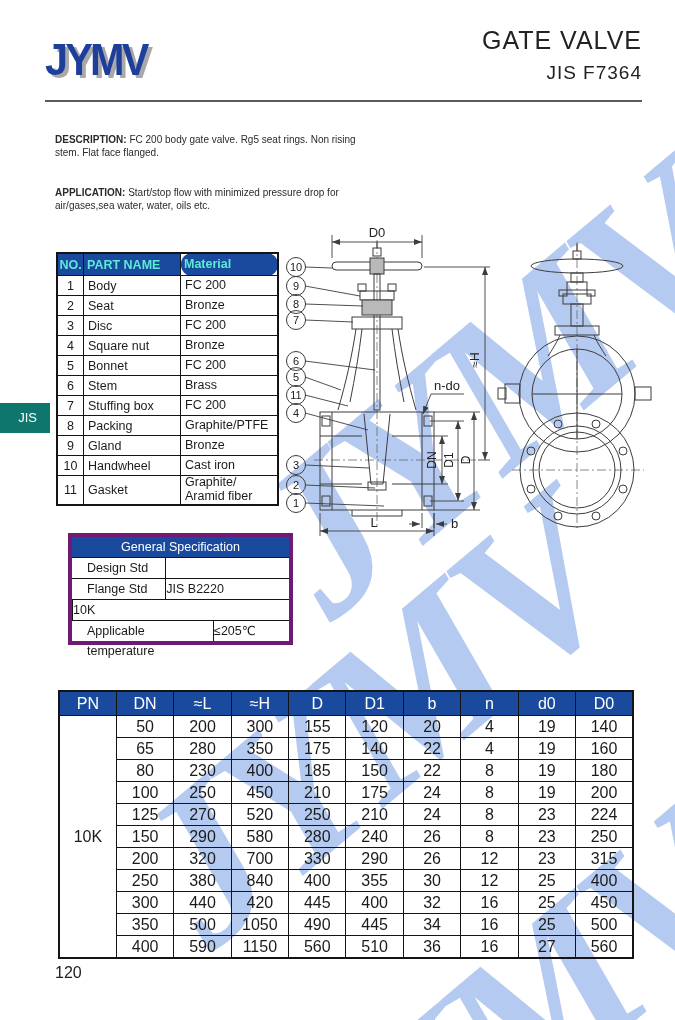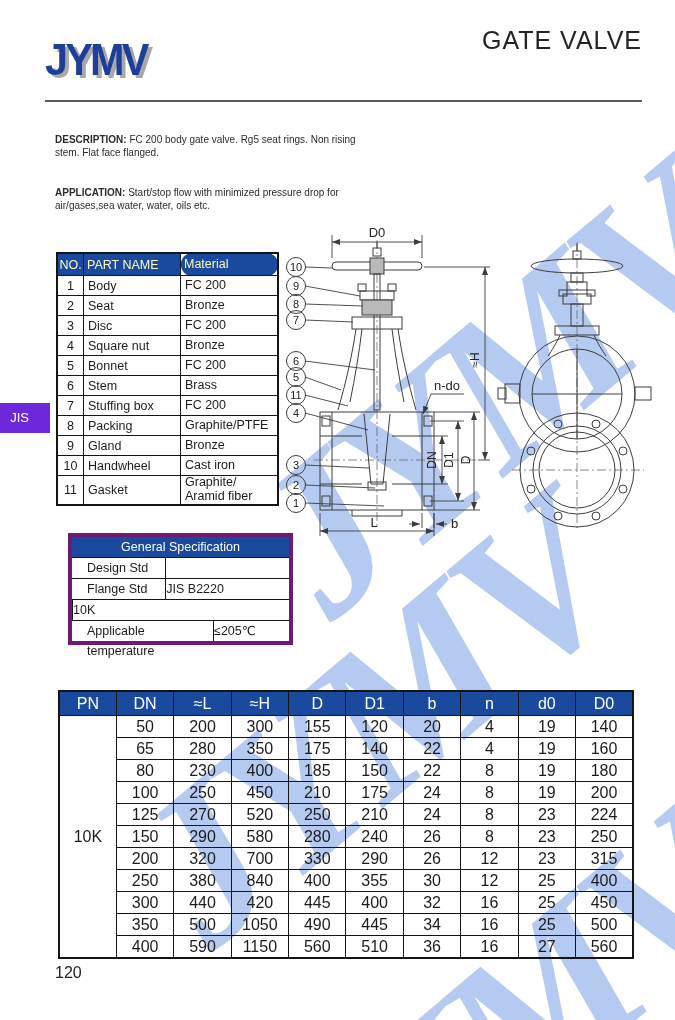--- a/index.html
+++ b/index.html
@@ -22,29 +22,29 @@
   
   .para{position:absolute;left:55px;width:315px;font-size:10px;line-height:1.32;color:#2a2a2a;}
   .para b{color:#2a2a2a;}
   #desc{top:123px;} #appl{top:176px;}
   
   table{border-collapse:collapse;background:transparent;}
   td,th{border:1px solid #141414;background:transparent;}
   
   .parts{position:absolute;left:56px;top:252px;width:205px;table-layout:fixed;
          border:2px solid #141414;font-size:12.5px;}
-  .parts th{background:#1a4a9e;color:#fef9c3;font-weight:normal;height:21px;padding:0 3px;text-align:left;}
+  .parts th{background:#1a4a9e;color:#5eead4;font-weight:bold;height:21px;padding:0 3px;text-align:left;}
   .parts th.c-no{text-align:center;padding:0;}
   .parts td{height:19px;padding:0 4px;}
   .parts .c-no{width:25px;text-align:center;padding:0;}
   .parts .c-name{width:90px;text-align:left;}
   .parts .c-mat{width:90px;text-align:left;white-space:pre-line;line-height:1.1;border-radius:11px;}
   
-  .jistab{position:absolute;left:0;top:403px;width:50px;height:30px;background:#6d28d9;
-          color:#fff;font-size:13px;line-height:30px;text-align:right;padding-right:21px;
+  .jistab{position:absolute;left:0;top:403px;width:50px;height:30px;background:#0f766e;
+          color:#fff;font-size:13px;line-height:30px;text-align:right;padding-right:13px;
           box-sizing:border-box;}
   
   .genspec{position:absolute;left:68px;top:533px;width:217px;border:4px solid #701a75;
            font-size:12.5px;background:transparent;}
   .gs-title{background:#1a4a9e;color:#fff;text-align:center;height:20px;line-height:20px;
             border-bottom:1px solid #141414;}
   .gs-row{display:flex;height:20px;line-height:20px;border-bottom:1px solid #141414;}
   .gs-row:last-child{border-bottom:none;}
   .gs-label{width:43%;padding-left:15px;box-sizing:border-box;}
   .gs-row.wide .gs-label{width:65%;}
@@ -76,20 +76,21 @@
 
   <div class="wm" style="left:215px;top:485px;">JYMV</div>
   <div class="wm" style="left:95px;top:815px;">JYMV</div>
   <div class="wm" style="left:225px;top:1130px;">JYMV</div>
 
   <div class="content">
 
     <div class="logo">JYMV</div>
     <div class="titleblock">
       <div class="title">GATE VALVE</div>
+      <div class="subtitle">JIS F7364</div>
     </div>
     <div class="headrule"></div>
 
     <p class="para" id="desc">
       <b>DESCRIPTION:</b>
       <span>FC 200 body gate valve. Rg5 seat rings. Non rising stem. Flat face flanged.</span>
     </p>
     <p class="para" id="appl">
       <b>APPLICATION:</b>
       <span>Start/stop flow with minimized pressure drop for air/gases,sea water, water, oils etc.</span>

